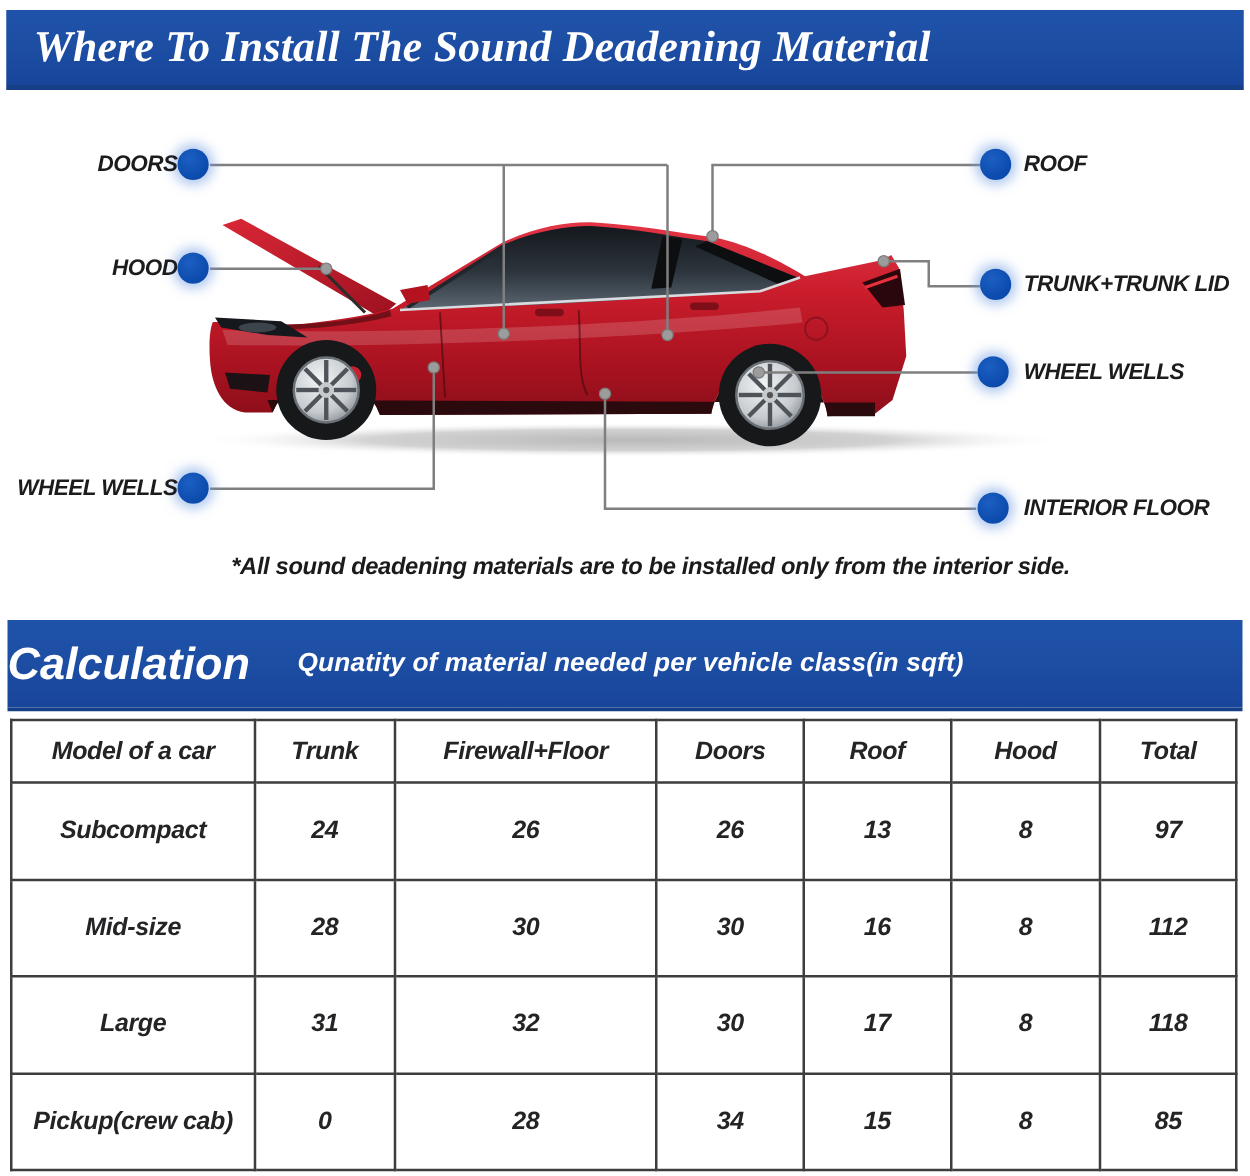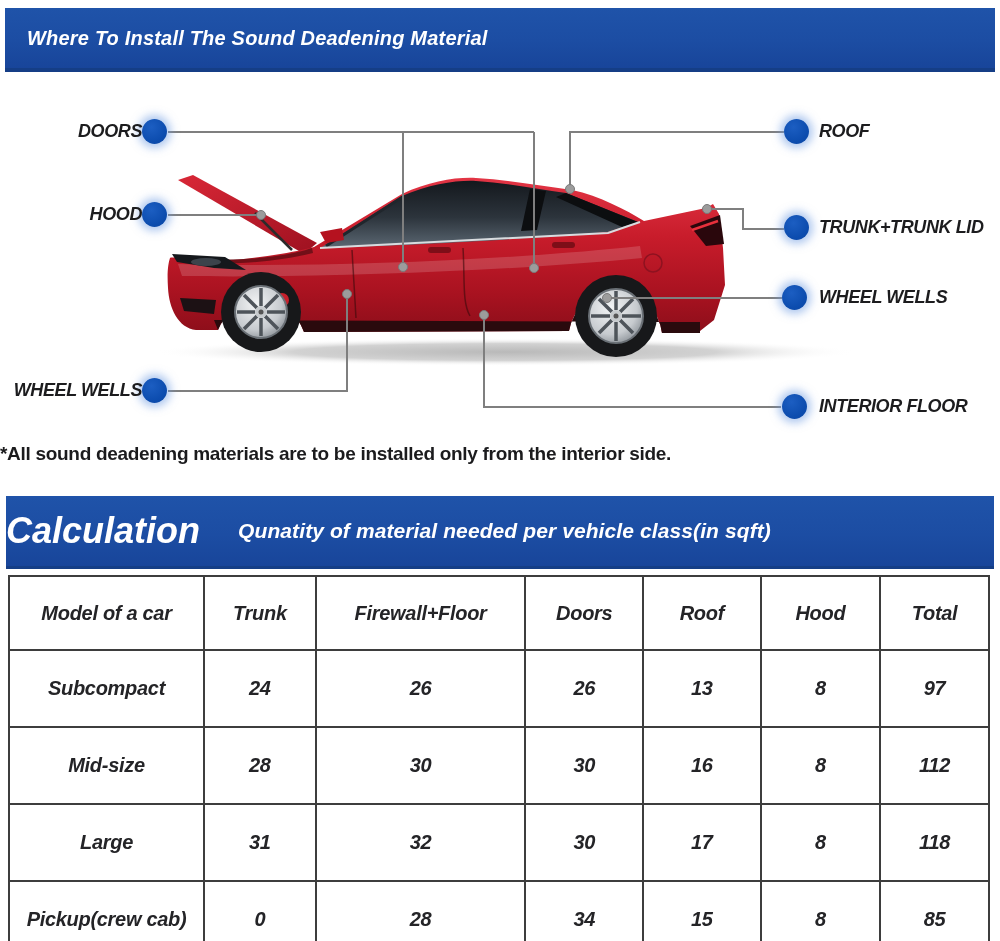--- a/index.html
+++ b/index.html
@@ -6,43 +6,43 @@
   body{font-family:"Liberation Sans", sans-serif; width:1000px; height:941px; position:relative; overflow:hidden;}
   .page{position:absolute; inset:0; width:1000px; height:941px; background:#fff;}
 
   
   .banner{
     position:absolute; left:5px; right:5px; top:8px; height:60px;
     background:linear-gradient(180deg,#1f53a9 0%, #1c4da3 55%, #18459a 100%);
     border-bottom:4px solid #153e86;
   }
   .banner-title{
-    color:#ffffff; font-size:20px; font-weight:bold; font-style:italic;
-    line-height:60px; padding-left:22px; letter-spacing:0.2px; white-space:nowrap;
+    color:#ffffff; font-size:35px; font-weight:bold; font-style:italic;
+    line-height:60px; padding-left:22px; letter-spacing:0.2px; white-space:nowrap;font-family:Liberation Serif, serif;
   }
 
   
   .diagram-svg{position:absolute; left:0; top:0; width:1000px; height:500px; z-index:1; pointer-events:none;}
 
   .marker{
     position:absolute; width:25px; height:25px; border-radius:50%;
     background:radial-gradient(circle at 38% 32%, #1c5ec2 0%, #0c4cae 65%, #0a46a4 100%);
     box-shadow:0 0 9px 4px rgba(110,155,225,0.55);
     z-index:3;
   }
   .diagram-label{
     position:absolute; z-index:3; color:#1c1c1e; font-size:18px; font-weight:bold;
     font-style:italic; letter-spacing:-0.4px; white-space:nowrap;
   }
   .label-left{right:858px; text-align:right;}
   .label-right{left:819px; text-align:left;}
 
   .note{
-    position:absolute; left:0; width:856px; top:443px; text-align:left; z-index:3;
-    color:#1b1b1d; font-size:19px; font-weight:bold; letter-spacing:-0.3px;
+    position:absolute; left:0; width:856px; top:443px; text-align:right; z-index:3;
+    color:#1b1b1d; font-size:19px; font-weight:bold; font-style:italic; letter-spacing:-0.3px;
   }
 
   
   .calc-banner{
     position:absolute; left:6px; right:6px; top:496px; height:70px;
     background:linear-gradient(180deg,#1f53a9 0%, #1c4da3 55%, #18459a 100%);
     border-bottom:3px solid #153e86;
     display:flex; align-items:center; z-index:2;
   }
   .calc-title{
@@ -55,21 +55,21 @@
   }
 
   
   .calc-table{
     position:absolute; left:8px; top:575px; width:982px; height:362px;
     border-collapse:collapse; table-layout:fixed; z-index:2; background:#fff;
   }
   .calc-table th, .calc-table td{
     border:2px solid #3d3d3d;
     font-size:20px; font-weight:bold; font-style:italic; color:#242427;
-    text-align:center; vertical-align:middle; padding:12px; letter-spacing:-0.3px;margin-left:24px;
+    text-align:center; vertical-align:middle; padding:0; letter-spacing:-0.3px;margin-left:24px;
   }
   .calc-table th{height:48px;}
   .calc-table td{height:51px;}
 </style>
 </head>
 <body>
 
 <div class="page">
 
   <div class="banner">

